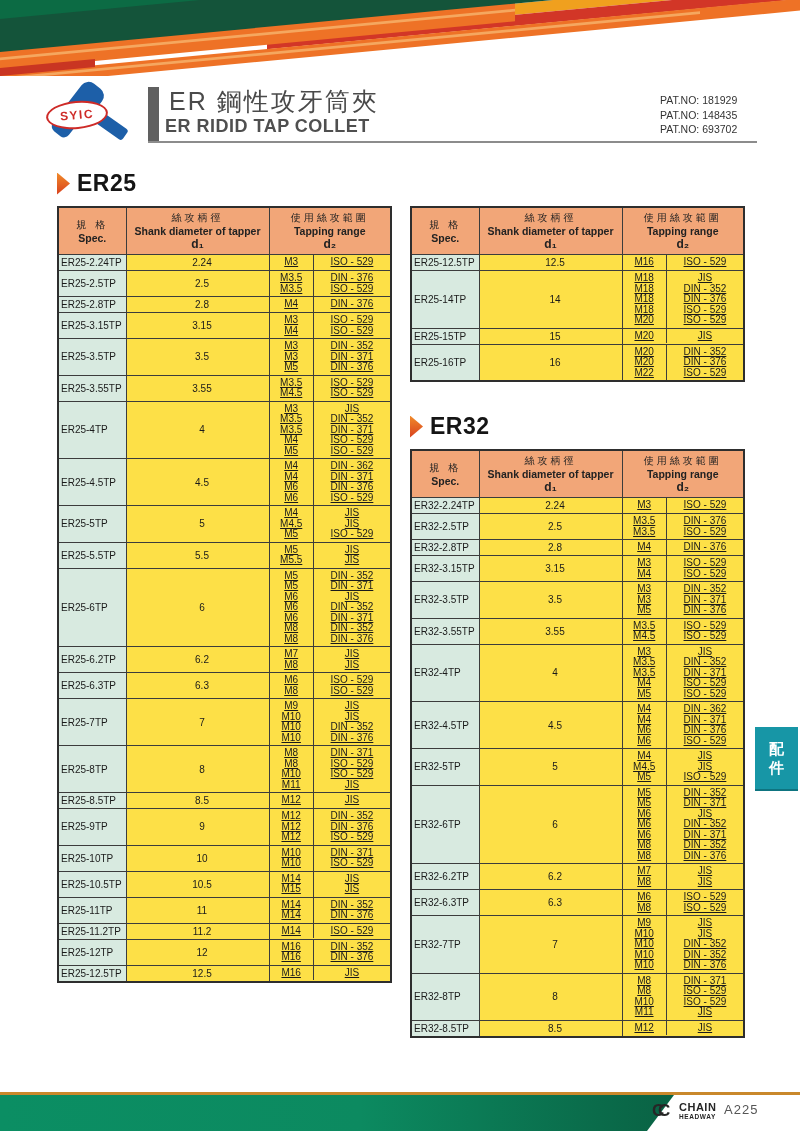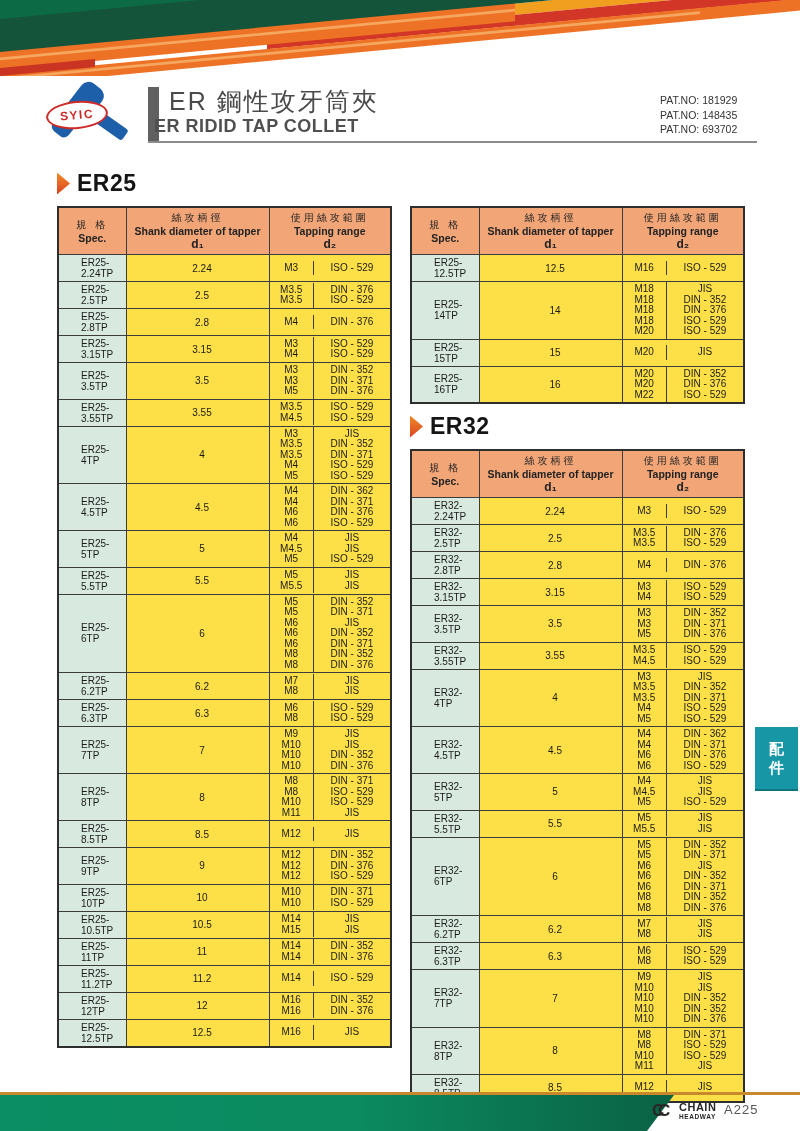--- a/index.html
+++ b/index.html
@@ -14,43 +14,43 @@
   .l-shape{position:absolute;background:#1D5FA8;}
   .l-s1{left:26px;top:-2px;width:26px;height:40px;border-radius:9px;transform:rotate(38deg);}
   .l-s2{left:8px;top:30px;width:20px;height:22px;border-radius:6px;transform:rotate(38deg);}
   .l-s3{left:50px;top:36px;width:32px;height:13px;border-radius:3px;transform:rotate(35deg);}
   .l-ell{position:absolute;left:0px;top:17px;width:58px;height:24px;border:2.5px solid #CE2B28;
          border-radius:50%;background:#fff;transform:rotate(-5deg);
          display:flex;align-items:center;justify-content:center;}
   .l-ell span{color:#CE2B28;font-weight:bold;font-size:12px;letter-spacing:1.5px;}
   #title-bar{position:absolute;left:148px;top:87px;width:11px;height:55px;background:#606060;}
   #title-zh{position:absolute;left:169px;top:85px;font-size:25px;color:#4a4a4a;letter-spacing:2px;white-space:nowrap;}
-  #title-en{position:absolute;left:154px;top:116px;font-size:18px;font-weight:bold;color:#4f4f4f;letter-spacing:.5px;white-space:nowrap;}
+  #title-en{position:absolute;left:165px;top:116px;font-size:18px;font-weight:bold;color:#4f4f4f;letter-spacing:.5px;white-space:nowrap;}
   #header-rule{position:absolute;left:148px;top:141px;width:609px;height:2px;background:#8c8c8c;}
   #patents{position:absolute;left:660px;top:93px;font-size:10.5px;line-height:14.5px;color:#333;}
 
   
   .sec-head{position:absolute;display:flex;align-items:center;gap:7px;}
   .sec-arrow{width:13px;height:22px;clip-path:polygon(0 0,100% 50%,0 100%);
              background:linear-gradient(180deg,#F08A2A,#D8401E);}
   .sec-title{font-size:23px;font-weight:bold;color:#151515;letter-spacing:.5px;}
 
   
   .tbl{position:absolute;width:335px;border-collapse:collapse;table-layout:fixed;
        border:2px solid #2e2e2e;background:#fde047;}
   .tbl th,.tbl td{border:1px solid #3c3c3c;padding:0;vertical-align:middle;}
   .tbl th{background:#F2A678;font-weight:normal;}
   .hd-zh{font-size:10px;line-height:13px;letter-spacing:3px;color:#222;}
   .hd-en{font-size:10.5px;line-height:14px;font-weight:bold;color:#222;}
   .hd-sub{font-size:12px;line-height:13px;font-weight:bold;color:#222;}
   .tbl th{padding:3px 0;}
-  td.spec{background:#D8EAE0;font-size:10px;padding:2px 0 2px 22px;text-align:left;}
+  td.spec{background:#D8EAE0;font-size:10px;padding:2px 0 2px 2px;text-align:left;}
   td.d1{font-size:10px;text-align:center;padding-left:9px;}
   td.taps{padding:0;}
-  .tapwrap{display:flex;align-items:stretch;height:100%;}
+  .tapwrap{display:flex;align-items:stretch;height:100%;text-decoration:underline;}
   .mcol{width:36%;border-right:1px solid #3c3c3c;}
   .rcol{flex:1;}
   .mcol,.rcol{display:flex;flex-direction:column;justify-content:center;padding:2px 0;}
   .tapline{height:10.5px;line-height:10.5px;font-size:10px;text-align:center;white-space:nowrap;}
 
   #t-er25-left{left:57px;top:206px;}
   #t-er25-right{left:410px;top:206px;}
   #t-er32{left:410px;top:449px;}
   #er25-head{left:57px;top:170px;}
   #er32-head{left:410px;top:413px;}
@@ -805,36 +805,20 @@
             </div>
             <div class="rcol">
               <div class="tapline">JIS</div>
               <div class="tapline">JIS</div>
               <div class="tapline">ISO - 529</div>
             </div>
           </div>
         </td>
       </tr>
       <tr>
-        <td class="spec">ER32-5.5TP</td>
-        <td class="d1">5.5</td>
-        <td class="taps">
-          <div class="tapwrap">
-            <div class="mcol">
-              <div class="tapline">M5</div>
-              <div class="tapline">M5.5</div>
-            </div>
-            <div class="rcol">
-              <div class="tapline">JIS</div>
-              <div class="tapline">JIS</div>
-            </div>
-          </div>
-        </td>
-      </tr>
-      <tr>
         <td class="spec">ER32-6TP</td>
         <td class="d1">6</td>
         <td class="taps">
           <div class="tapwrap">
             <div class="mcol">
               <div class="tapline">M5</div>
               <div class="tapline">M5</div>
               <div class="tapline">M6</div>
               <div class="tapline">M6</div>
               <div class="tapline">M6</div>

